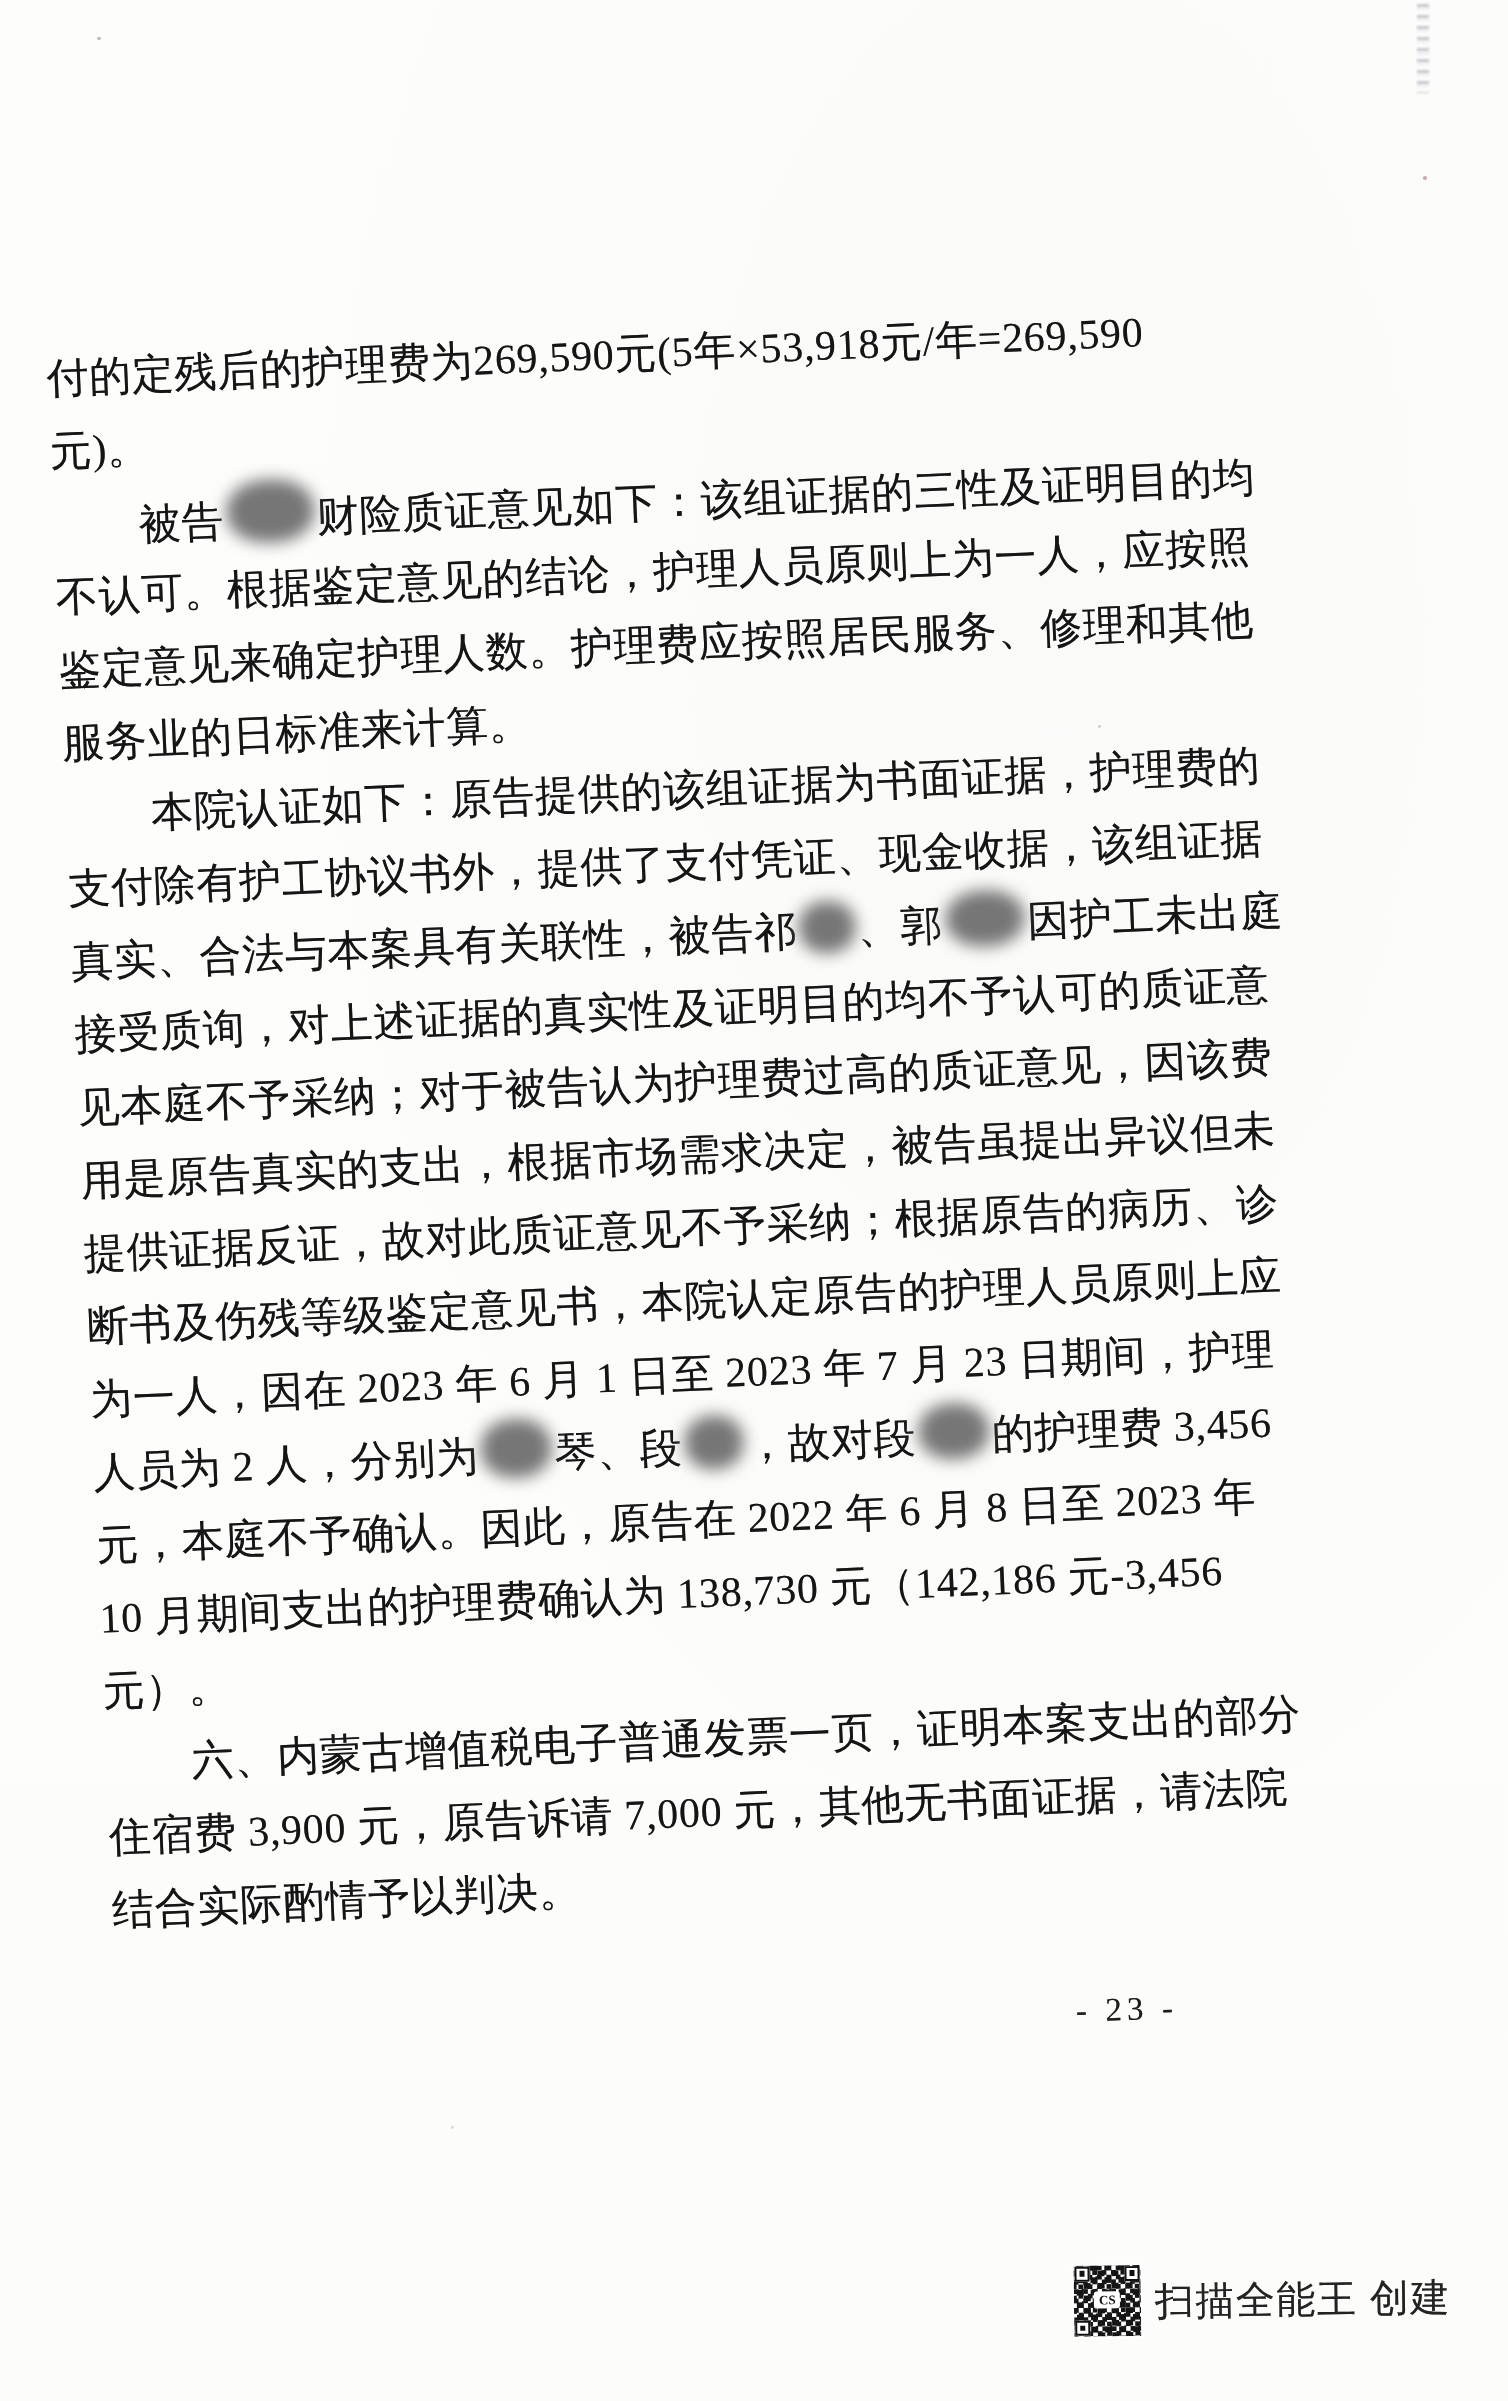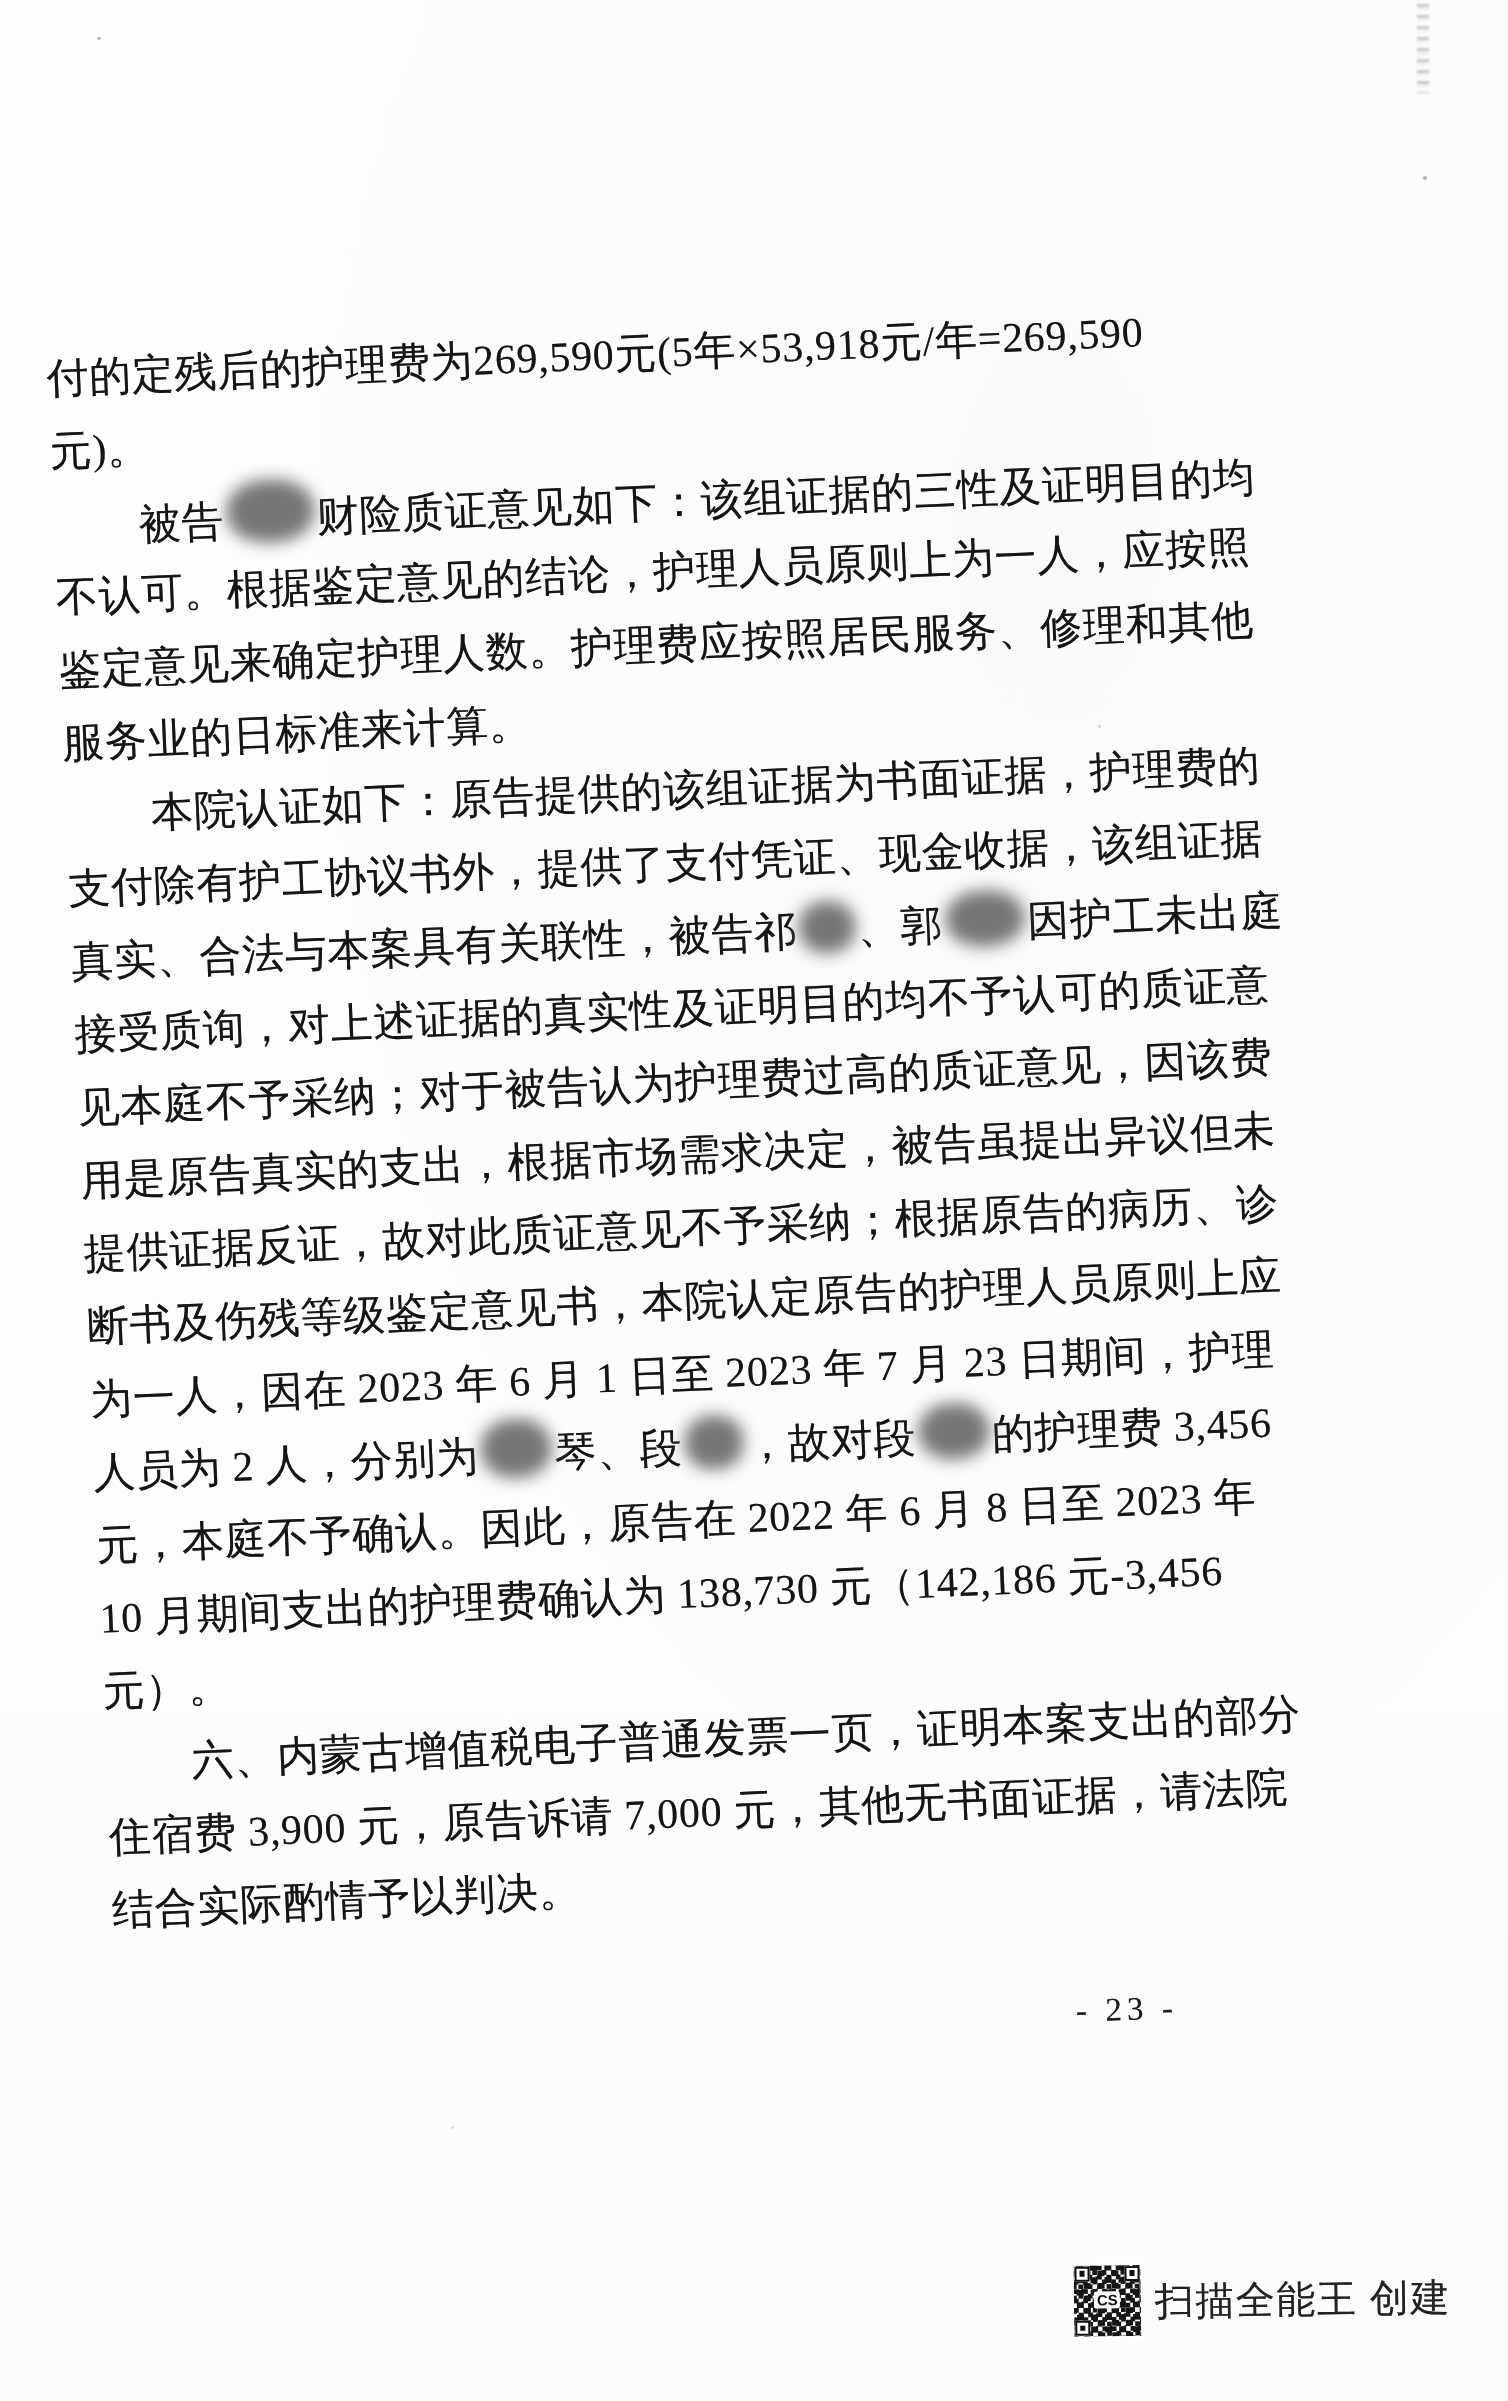--- a/index.html
+++ b/index.html
@@ -59,21 +59,21 @@
   }
   .qr .finder::after{
     content:"";position:absolute;left:2.9px;top:2.9px;width:5.8px;height:5.8px;background:#111;
   }
   .qr .f-tl{left:0.7px;top:0.7px;}
   .qr .f-tr{right:0.7px;top:0.7px;}
   .qr .f-bl{left:0.7px;bottom:0.7px;}
   .qr .center-tag{
     position:absolute;left:20.4px;top:26px;width:26px;height:17.4px;background:#fff;
     border-radius:2.9px;display:flex;align-items:center;justify-content:center;
-    font-family:Liberation Sans, sans-serif;font-weight:bold;font-size:15px;color:#111;
+    font-family:Liberation Serif, serif;font-weight:bold;font-size:13px;color:#111;
   }
   .wm-text{
     position:absolute;left:81px;top:13px;
     font-family:"Liberation Sans","DejaVu Sans",sans-serif;
     font-size:39px;color:#232323;letter-spacing:1.5px;white-space:nowrap;
     text-shadow:0 0 0.4px rgba(0,0,0,0.4);
   }
   .edge-smudge{
     position:absolute;left:1417px;top:4.4px;width:11.6px;height:89px;
     background:repeating-linear-gradient(180deg,

